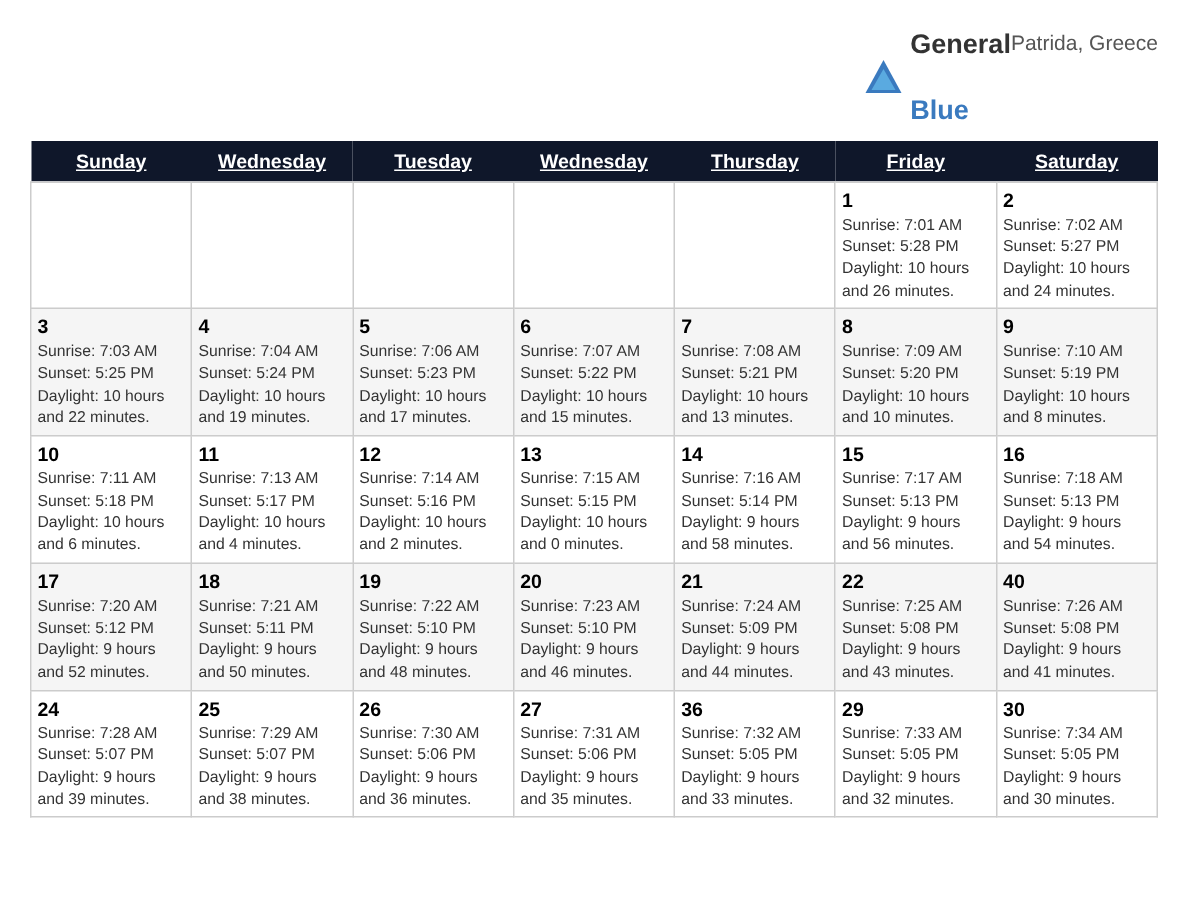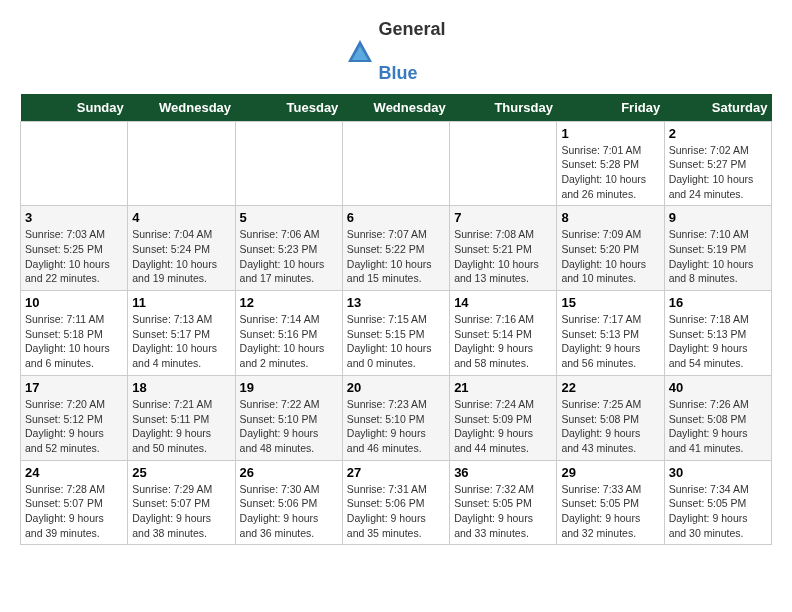--- a/index.html
+++ b/index.html
@@ -5,21 +5,21 @@
     * { box-sizing: border-box; margin: 0; padding: 0; }
     body {
       font-family: Arial, sans-serif;
       background: #fff;
       width: 792px;
       min-height: 612px;
       padding: 20px;
     }
     .header {
       display: flex;
-      justify-content: center;
+      justify-content: flex-end;
       align-items: flex-start;
       margin-bottom: 10px;
     }
     .logo {
       display: flex;
       align-items: center;
     }
     .logo-text {
       display: flex;
       flex-direction: column;
@@ -52,26 +52,27 @@
     .location {
       font-size: 14px;
       color: #555;
     }
     table {
       width: 100%;
       border-collapse: collapse;
       font-size: 11px;
     }
     thead th {
-      background-color: #14532d;
+      background-color: #0f172a;
       color: white;
       padding: 6px 4px;
-      text-align: right;
+      text-align: center;
       font-size: 13px;
       font-weight: bold;
+      text-decoration: underline;
     }
     tbody td {
       border: 1px solid #ccc;
       vertical-align: top;
       padding: 4px;
       width: 14.28%;
       height: 80px;
     }
     tbody tr:nth-child(even) td {
       background-color: #f5f5f5;
@@ -101,20 +102,21 @@
     <svg class="logo-icon" viewBox="0 0 28 28" xmlns="http://www.w3.org/2000/svg">
       <polygon points="14,2 26,24 2,24" fill="#3a7abf"></polygon>
       <polygon points="14,8 22,22 6,22" fill="#5aaae0"></polygon>
     </svg>
     <div class="logo-text">
       <span class="logo-general">General</span>
       <span class="logo-blue">Blue</span>
     </div>
   </div>
   <div class="title-area">
+    <div class="location">Patrida, Greece</div>
   </div>
 </div>
 
 <table>
   <thead>
     <tr>
       <th>Sunday</th>
       <th>Wednesday</th>
       <th>Tuesday</th>
       <th>Wednesday</th>

